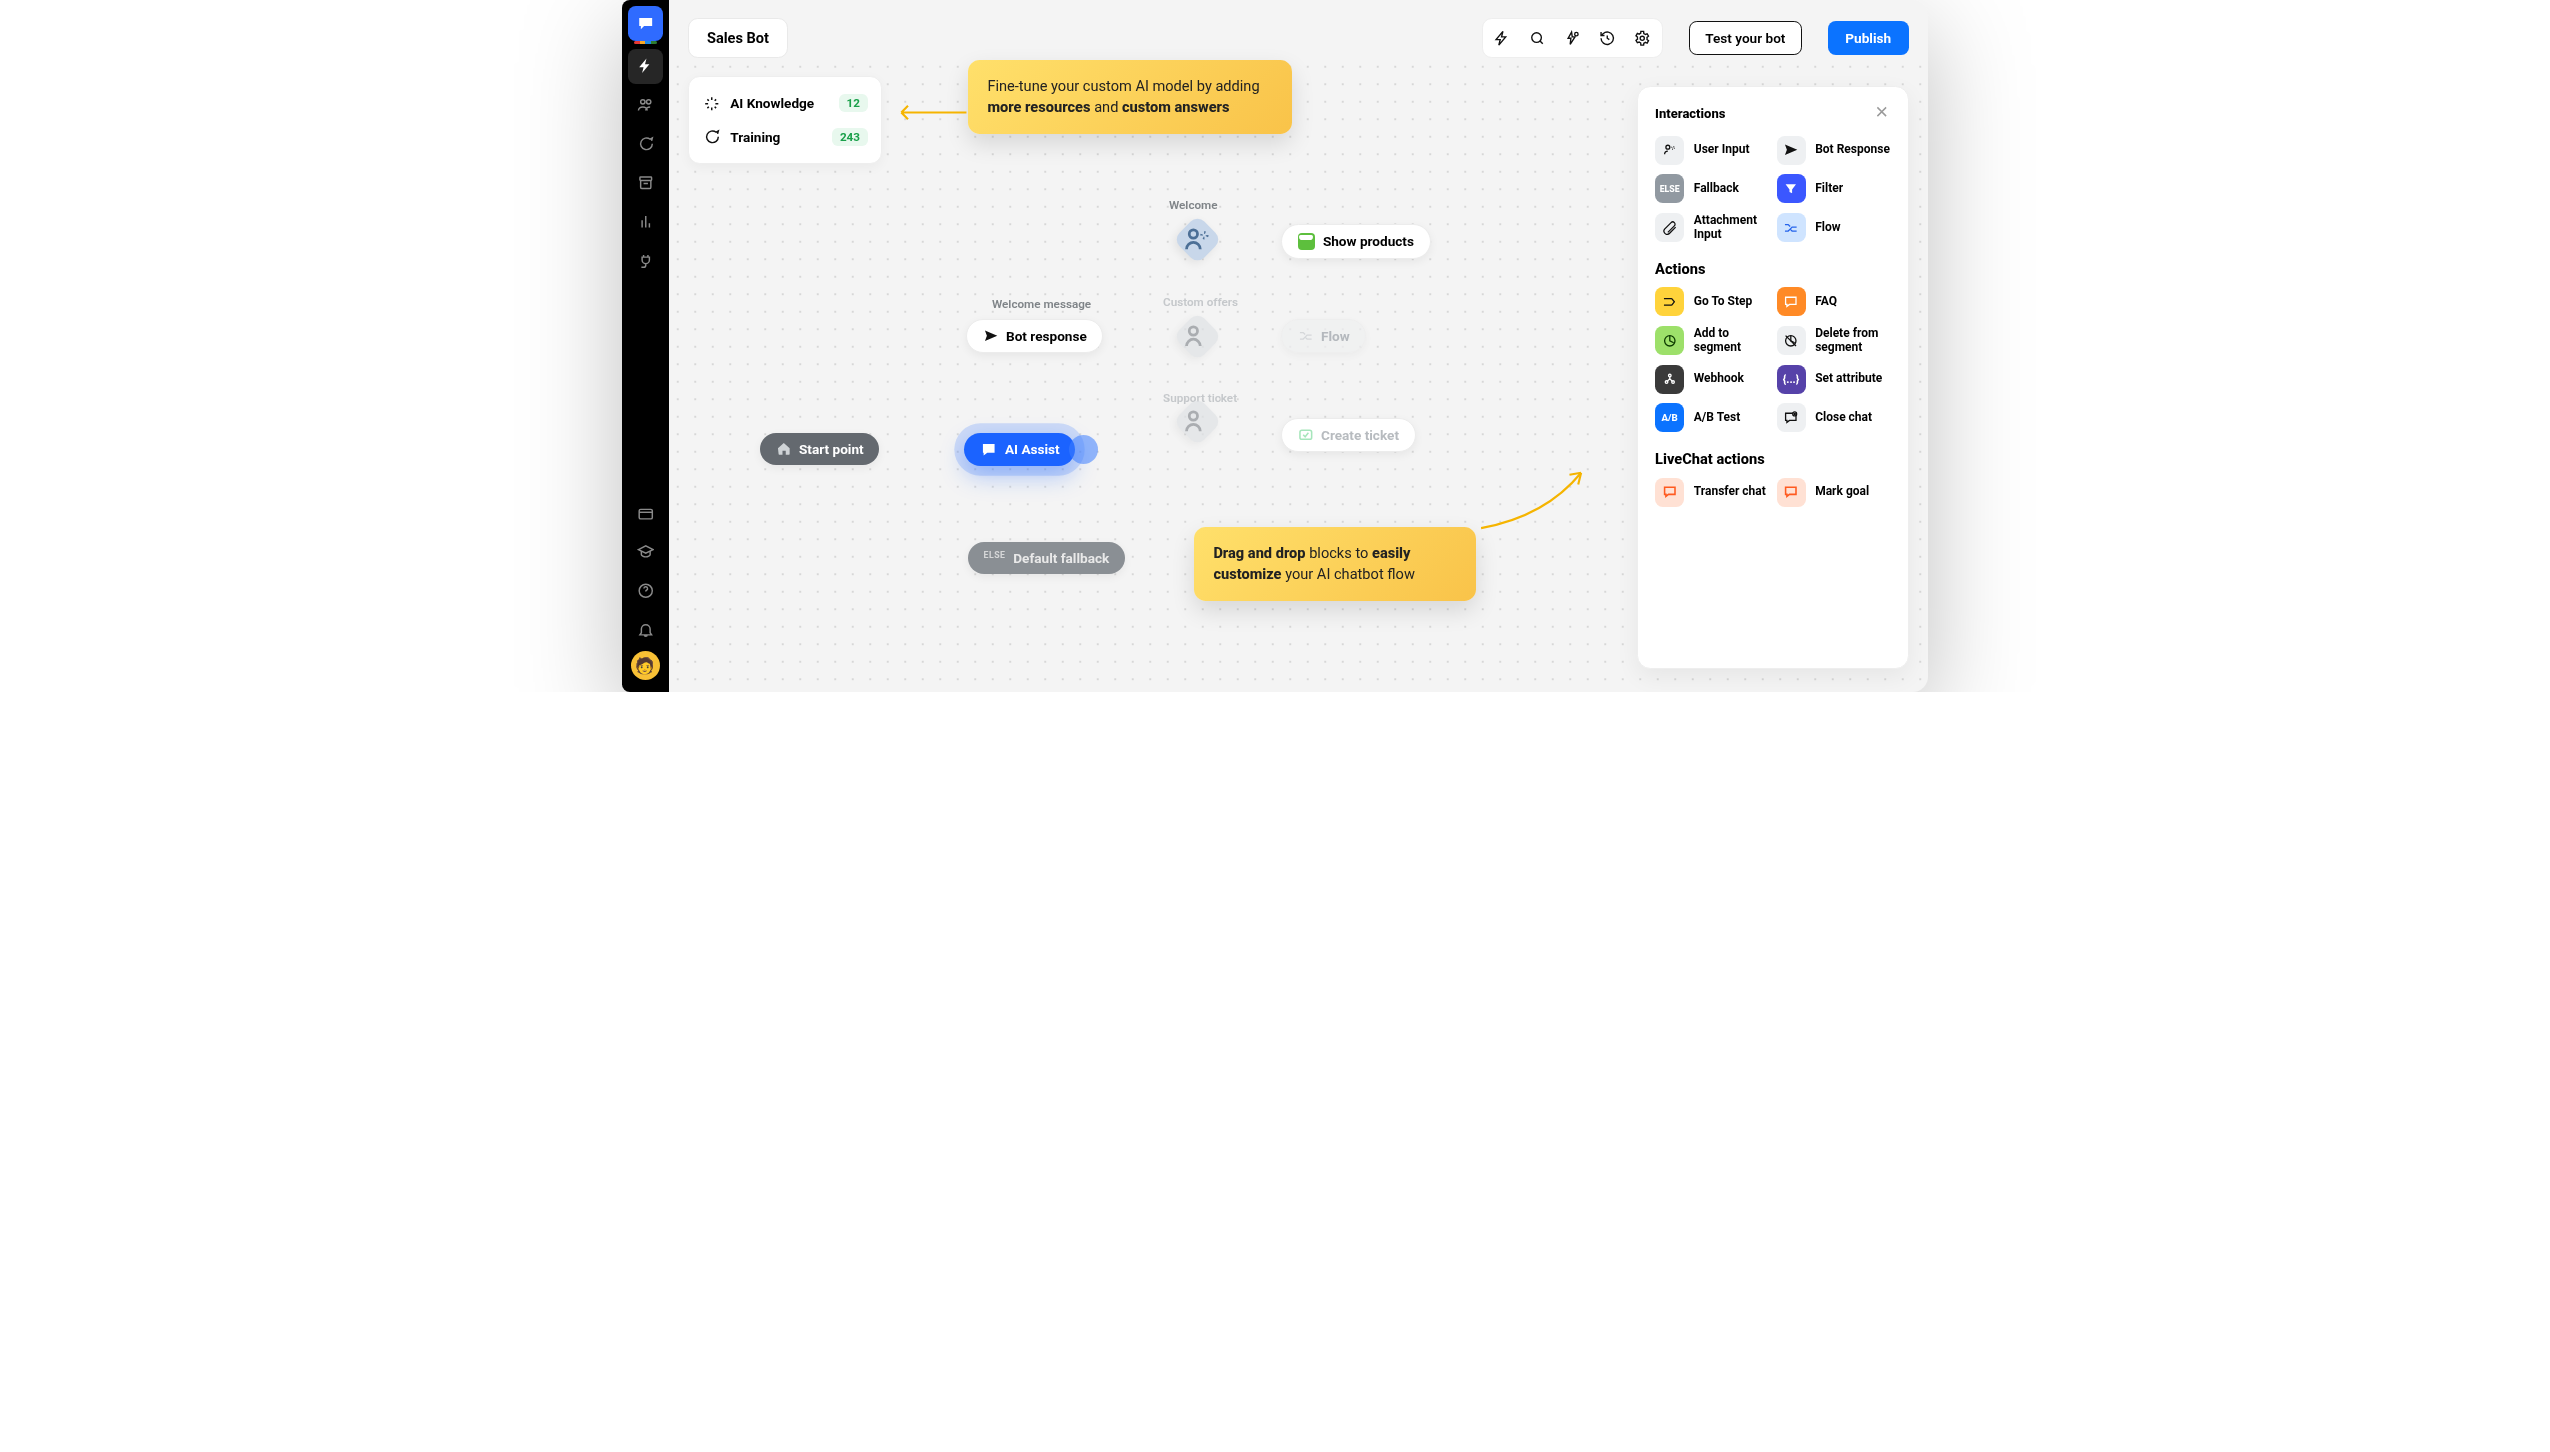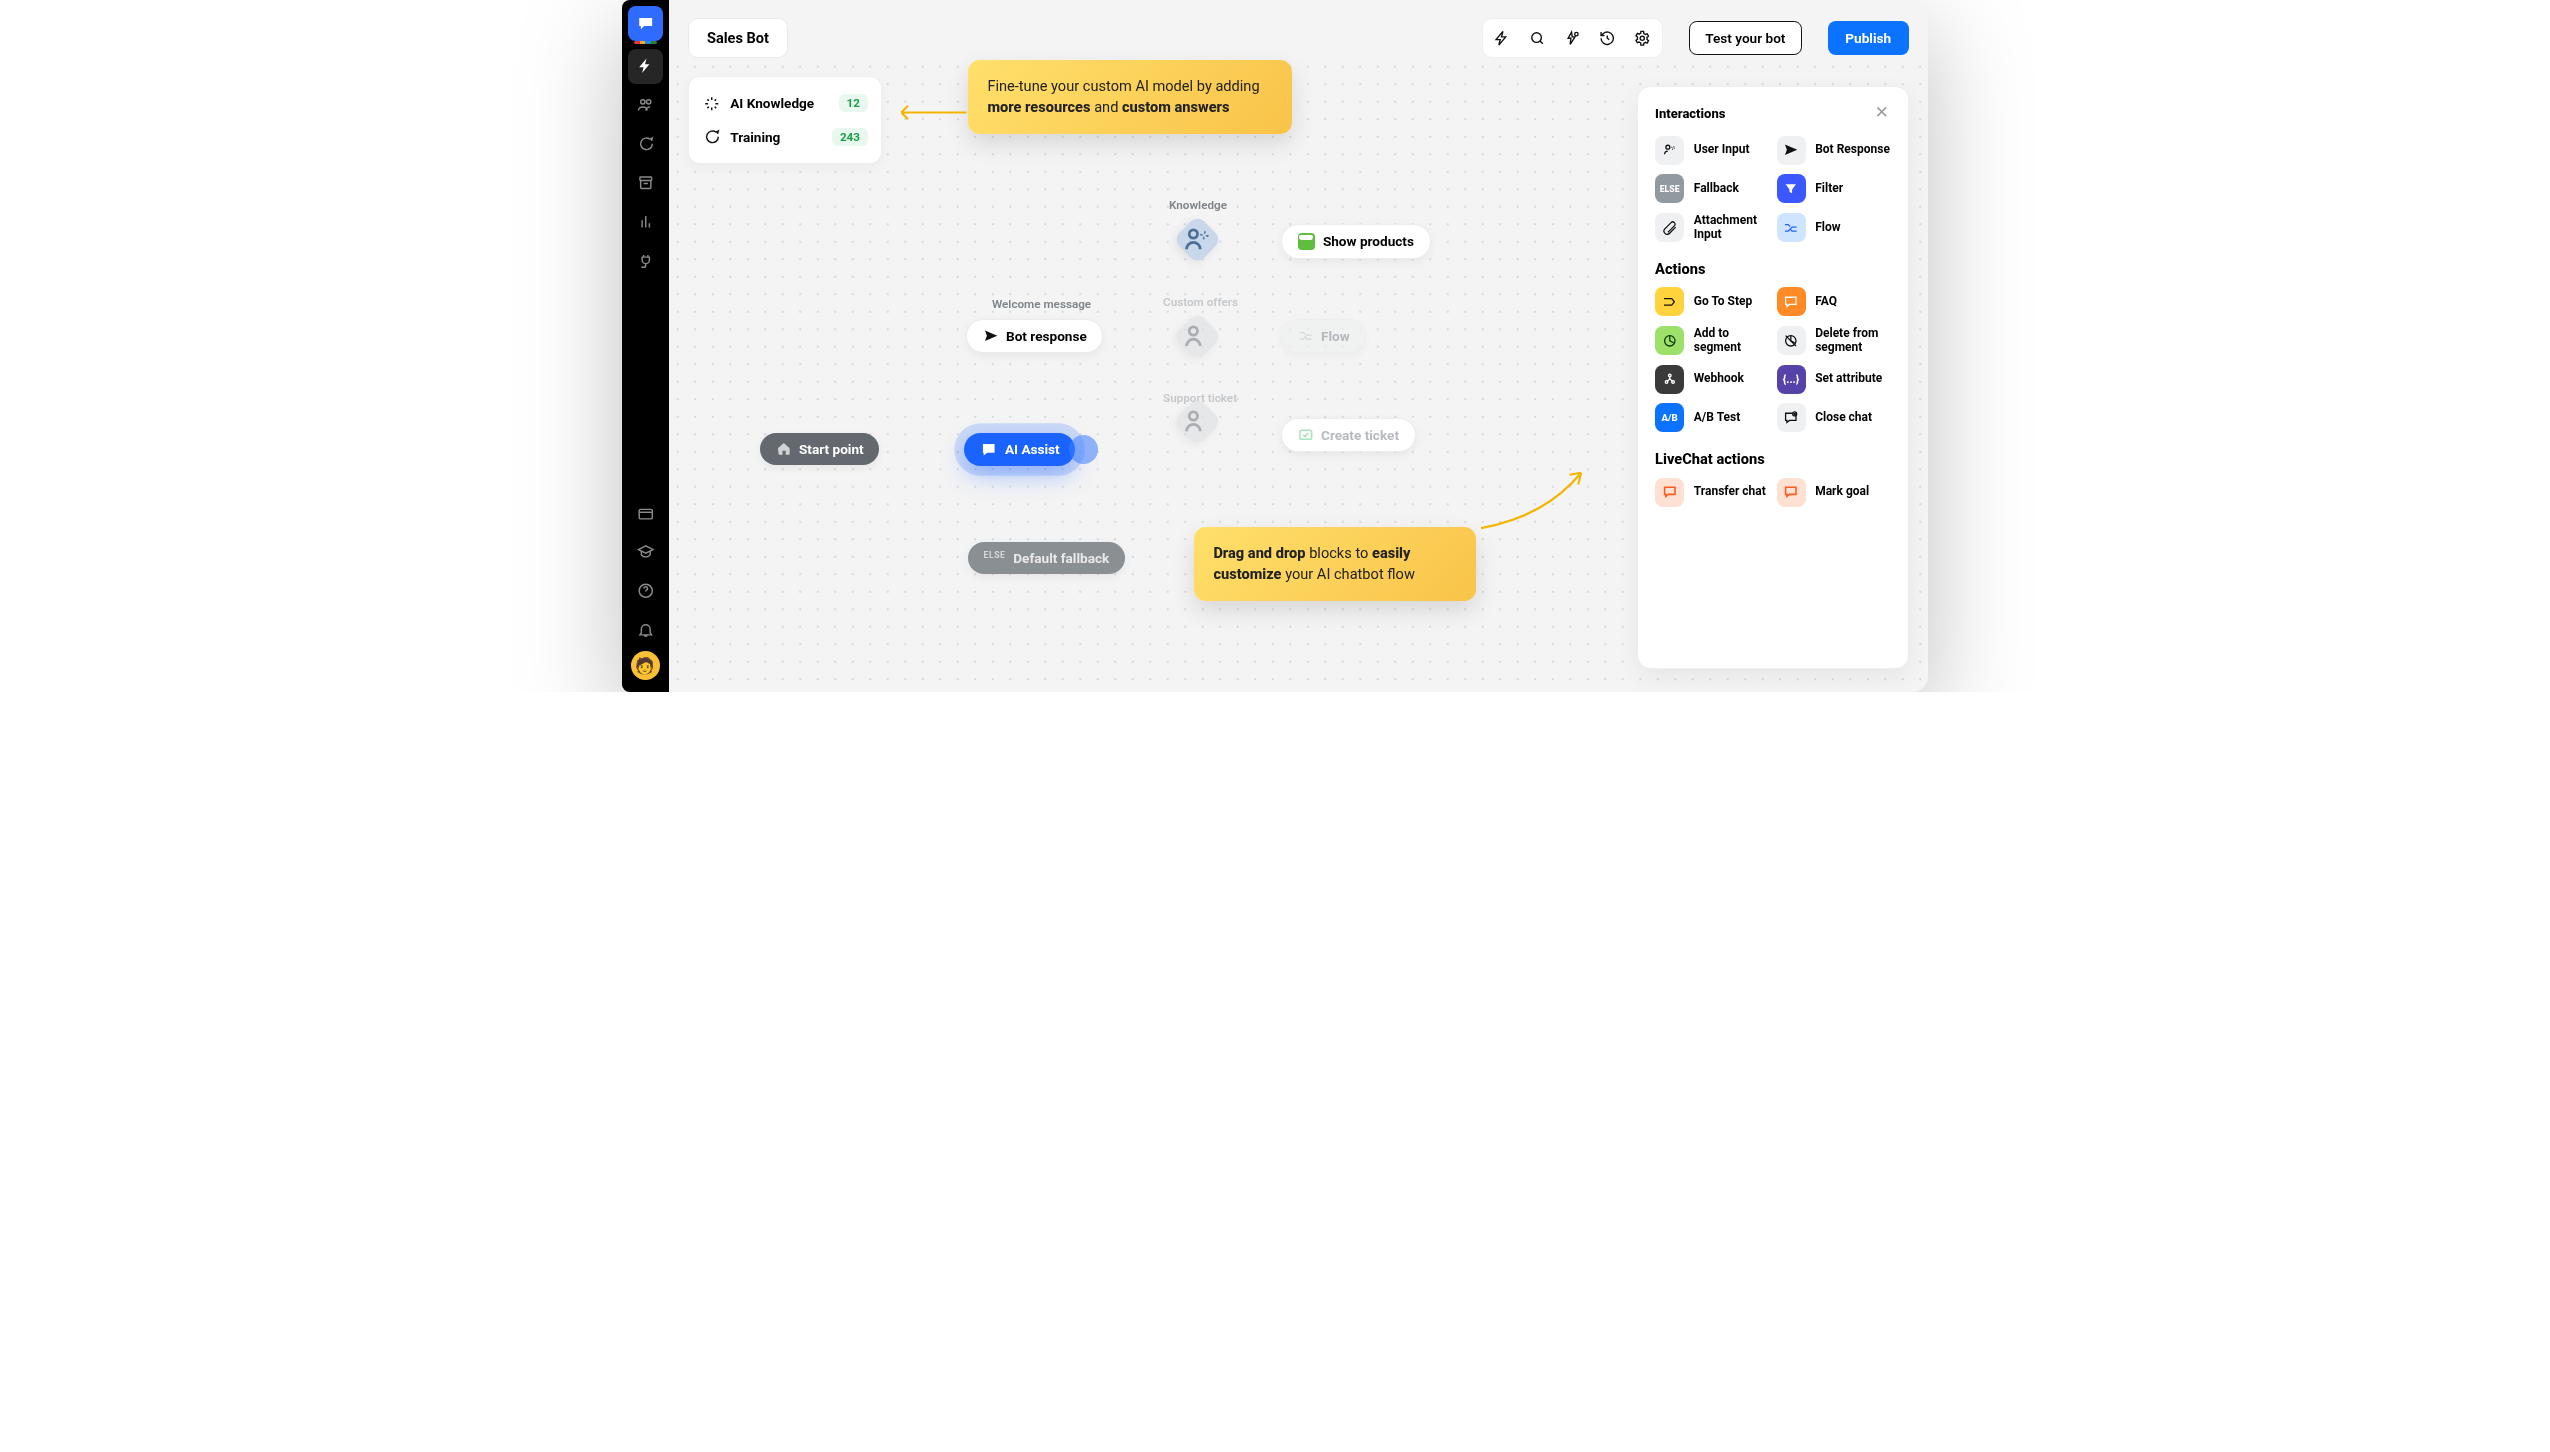--- a/index.html
+++ b/index.html
@@ -237,21 +237,21 @@
           </svg>
         <span class="lbl">AI Assist</span>
       </div>
       <div class="ai-halo" style="left:400px;top:435px"></div>
 
       <div class="node mid" style="left:299px;top:542px">
         <span style="font-size:8.7px;letter-spacing:0.5px;opacity:.8">ELSE</span>
         <span class="lbl">Default fallback</span>
       </div>
 
-      <div class="diamond-lbl" style="left:500px;top:198px">Knowledge</div>
+      <div class="diamond-lbl" style="left:500px;top:198px">Welcome</div>
       <div class="diamond blue" style="left:511px;top:222px">
         <svg width="33" height="33" viewBox="0 0 24 24" fill="none" stroke="#4c6f96" stroke-width="2" style="position:absolute;top:1px;left:1px">
             <circle cx="9" cy="8" r="3"></circle>
             <path d="M4 19c0-3 2.5-5 5-5s5 2 5 5"></path>
             <circle cx="17" cy="9" r="2" stroke-dasharray="1 2"></circle>
           </svg>
       </div>
       <div class="node" style="left:612px;top:224px">
         <span class="shop-ico"></span>
         <span class="lbl">Show products</span>

